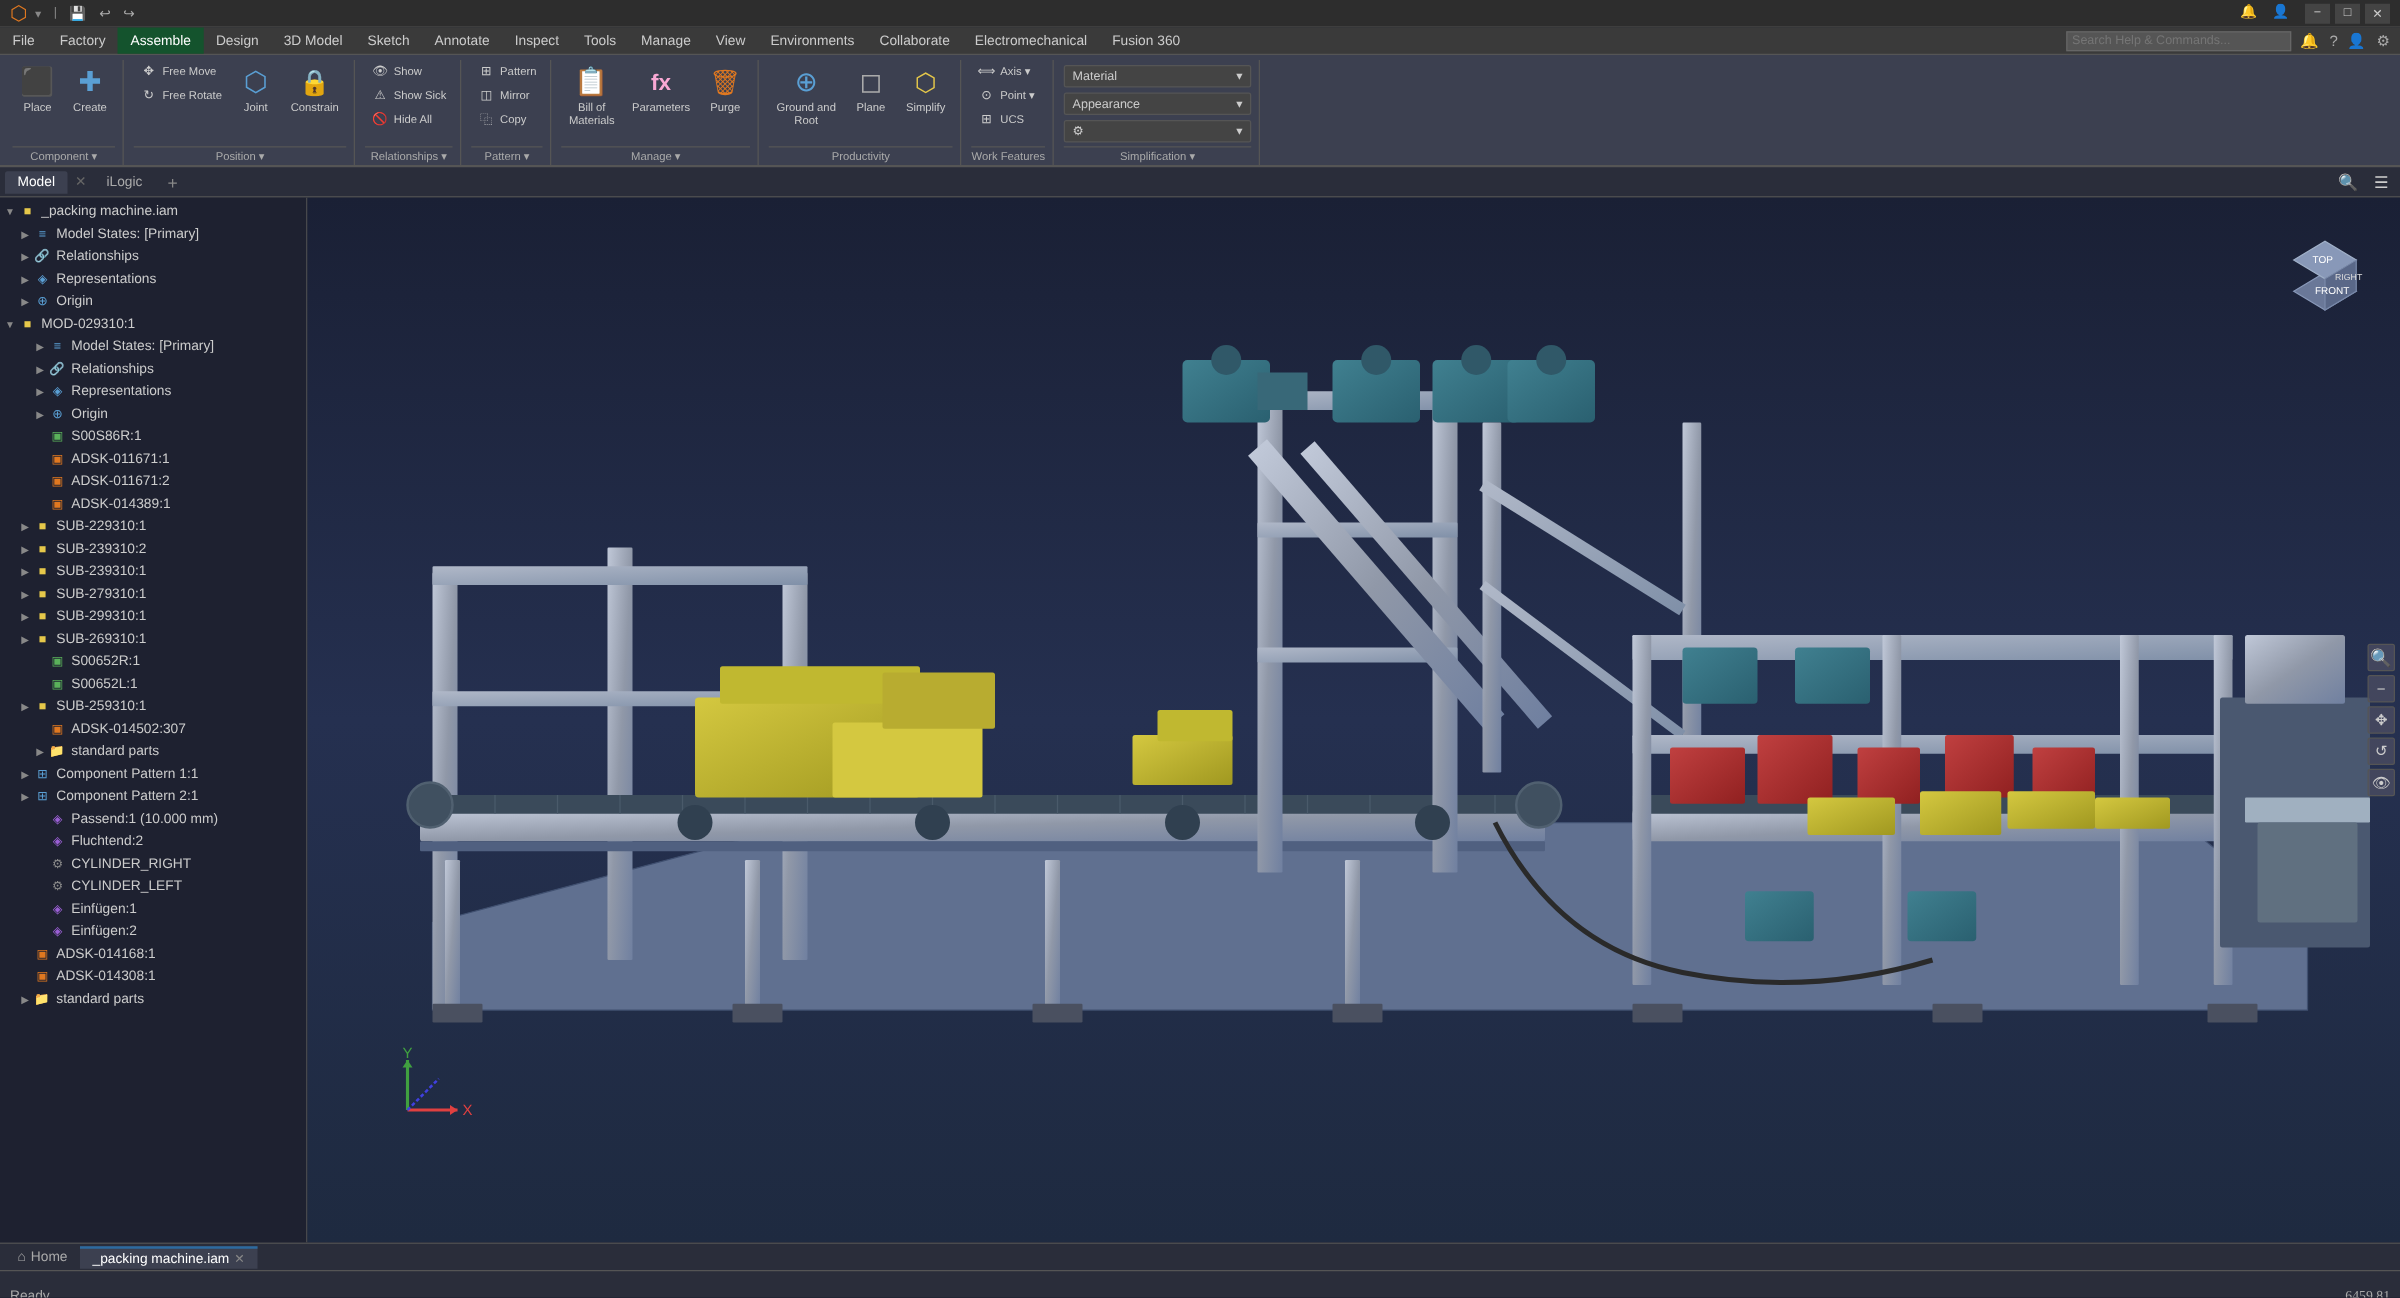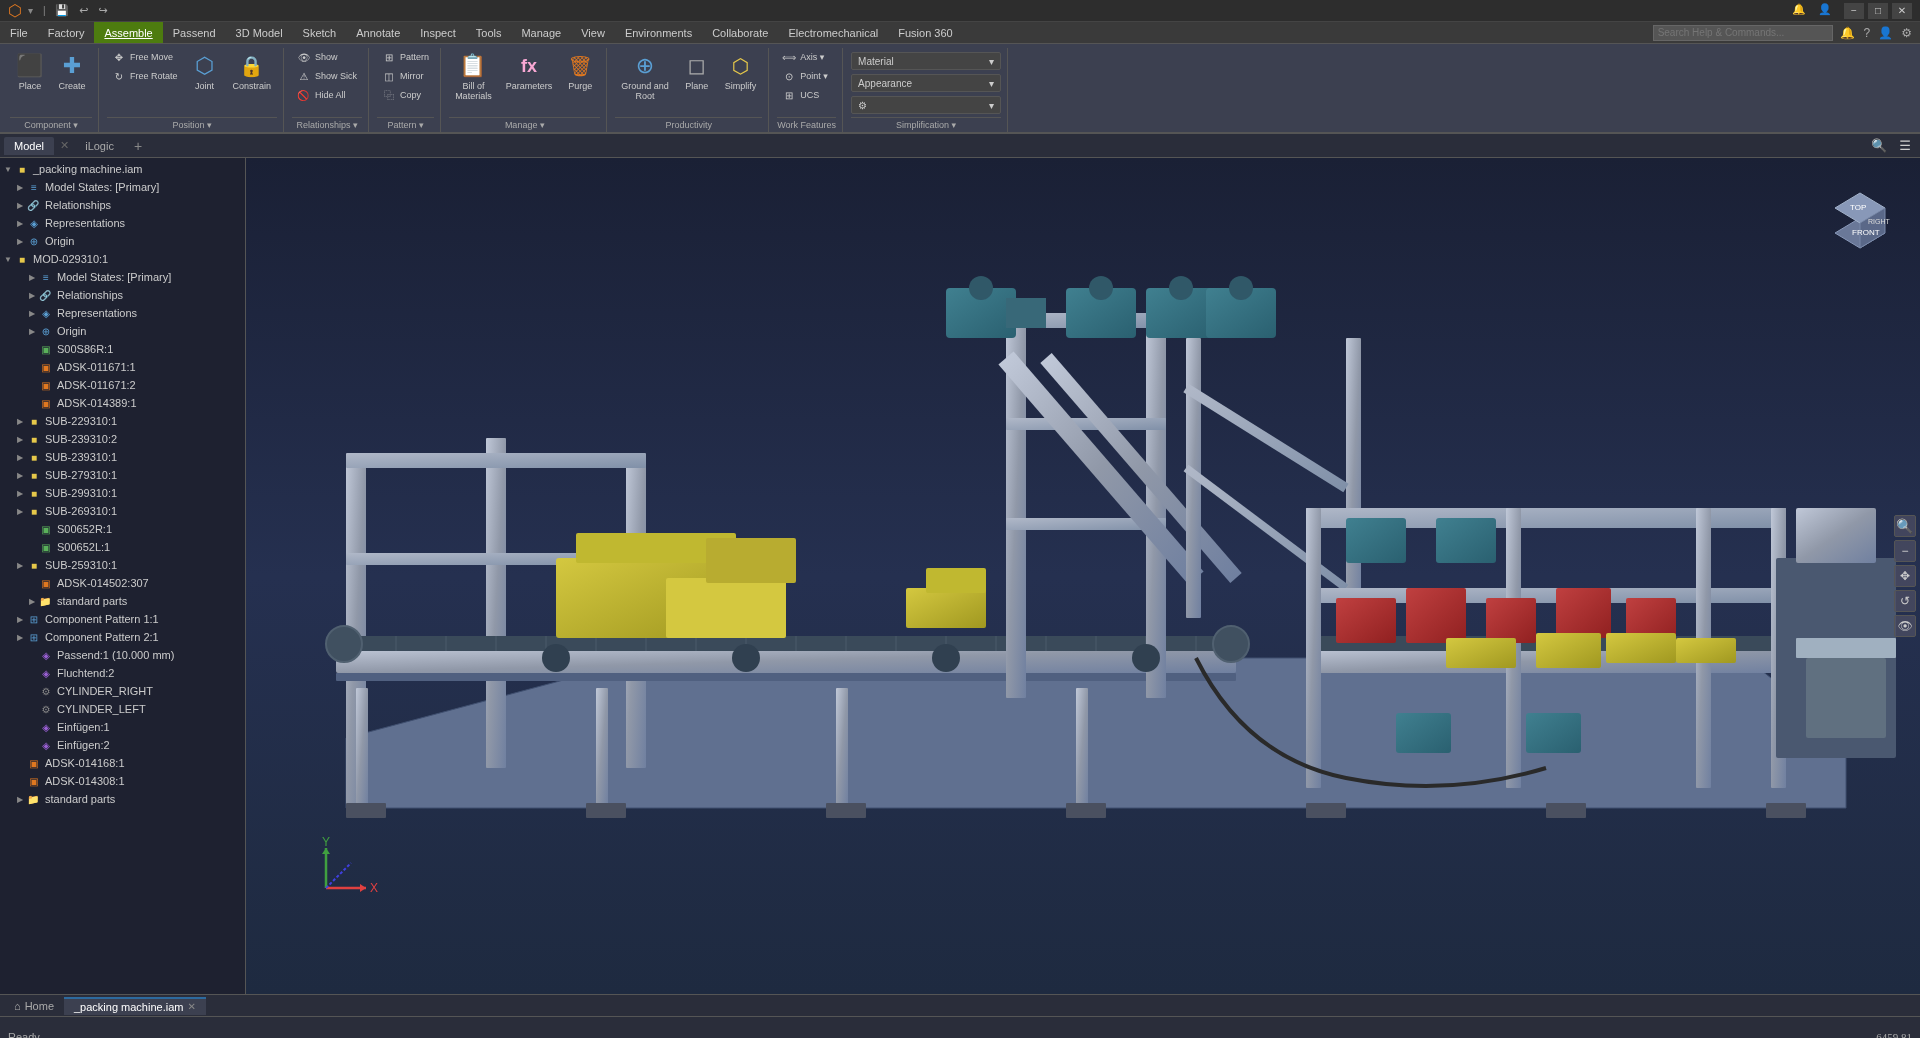--- a/index.html
+++ b/index.html
@@ -66,23 +66,22 @@
       color: #cccccc;
       cursor: pointer;
       height: 100%;
       display: flex;
       align-items: center;
     }
     .menu-item:hover, .menu-item.active {
       background: #5a5a5a;
     }
     .menu-item.active {
-      background: #4d7c0f;
+      background: #14532d;
       color: #fff;
-      text-decoration: underline;
     }
 
     
     #ribbon {
       height: 90px;
       background: #3c4050;
       border-bottom: 2px solid #555;
       display: flex;
       align-items: stretch;
       padding: 4px 4px 0;
@@ -394,21 +393,21 @@
     <button class="title-btn">−</button>
     <button class="title-btn">□</button>
     <button class="title-btn close">✕</button>
   </div>
 </div>
 
 <div id="menu-bar">
   <div class="menu-item">File</div>
   <div class="menu-item">Factory</div>
   <div class="menu-item active">Assemble</div>
-  <div class="menu-item">Passend</div>
+  <div class="menu-item">Design</div>
   <div class="menu-item">3D Model</div>
   <div class="menu-item">Sketch</div>
   <div class="menu-item">Annotate</div>
   <div class="menu-item">Inspect</div>
   <div class="menu-item">Tools</div>
   <div class="menu-item">Manage</div>
   <div class="menu-item">View</div>
   <div class="menu-item">Environments</div>
   <div class="menu-item">Collaborate</div>
   <div class="menu-item">Electromechanical</div>

